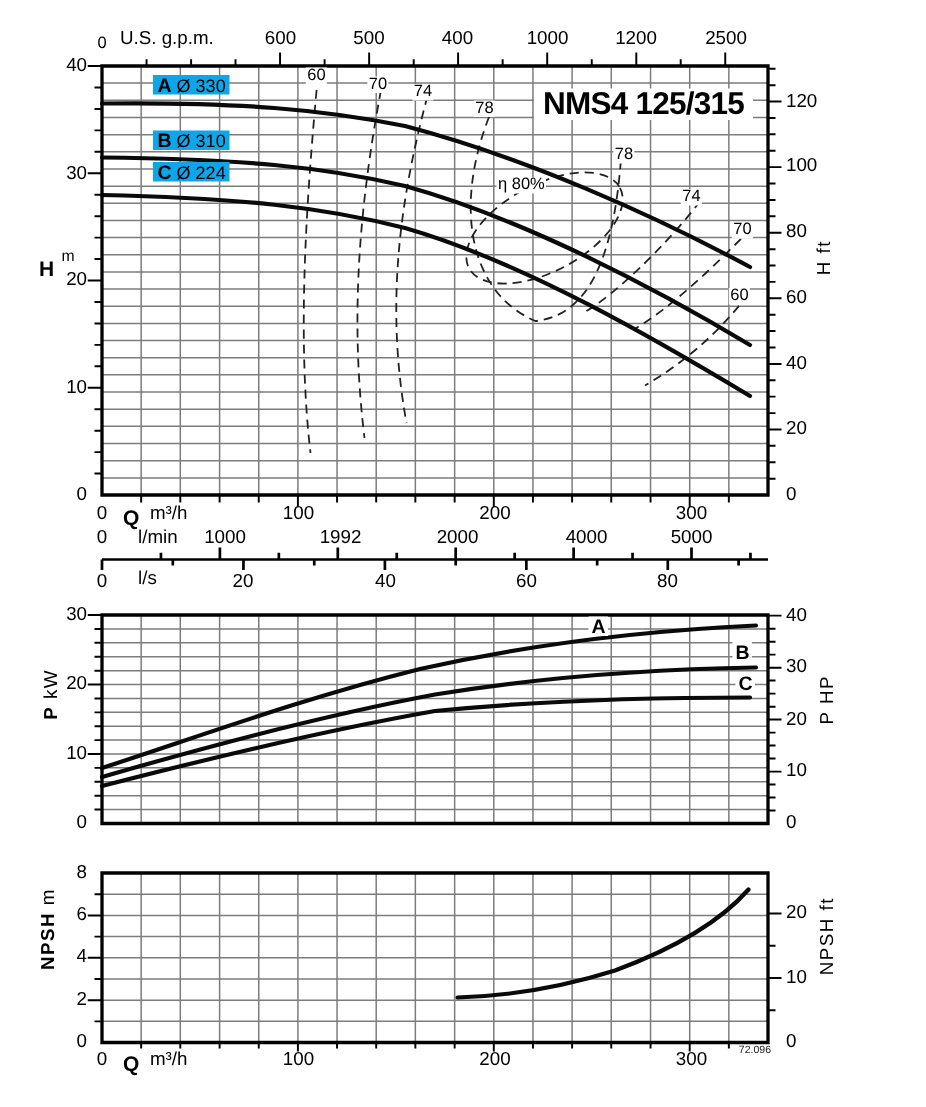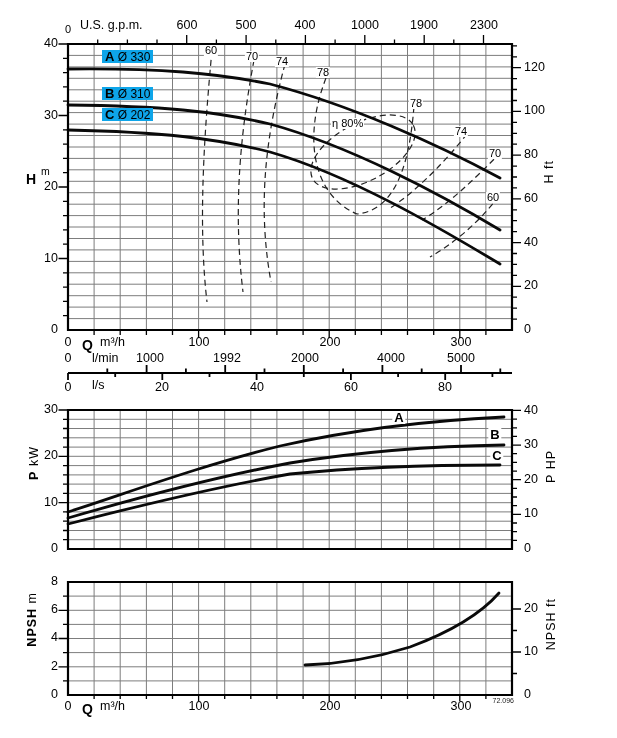--- a/index.html
+++ b/index.html
@@ -61,44 +61,45 @@
     <path d="M68 44 H512 V330 H68 Z M68 410 H512 V549 H68 Z M68 582 H512 V695 H68 Z" stroke="#000" stroke-width="2.2" fill="none"></path>
     <path id="ruler" d="M68 373H512M68 373V380M107.3 368.5V373M146.6 365V373M185.9 368.5V373M225.2 365V373M264.5 368.5V373M303.8 365V373M343.1 368.5V373M382.4 365V373M421.7 368.5V373M461.0 365V373M500.3 368.5V373M115.2 373V377M162.3 373V380M209.5 373V377M256.6 373V380M303.8 373V377M350.9 373V380M398.1 373V377M445.2 373V380M492.4 373V377" stroke="#000" stroke-width="1.8" fill="none"></path>
   </svg>
 
   <span class="t sm cx" style="left:68px;top:24px">0</span>
   <span class="t" style="left:80px;top:19px">U.S. g.p.m.</span>
   <span class="t cx" style="left:187px;top:19px">600</span>
   <span class="t cx" style="left:246px;top:19px">500</span>
   <span class="t cx" style="left:305px;top:19px">400</span>
   <span class="t cx" style="left:365px;top:19px">1000</span>
-  <span class="t cx" style="left:424px;top:19px">1900</span>
-  <span class="t cx" style="left:484px;top:19px">2300</span>
+  <span class="t cx" style="left:424px;top:19px">1200</span>
+  <span class="t cx" style="left:484px;top:19px">2500</span>
 
   <span class="t ra" style="left:28px;top:37px">40</span>
   <span class="t ra" style="left:28px;top:109px">30</span>
   <span class="t ra" style="left:28px;top:180px">20</span>
   <span class="t ra" style="left:28px;top:252px">10</span>
   <span class="t ra" style="left:28px;top:323px">0</span>
   <span class="t bold" style="left:26px;top:172px;font-size:14px">H</span>
   <span class="t" style="left:41px;top:166px;font-size:10.5px">m</span>
 
   <span class="t" style="left:524px;top:61px">120</span>
   <span class="t" style="left:524px;top:104px">100</span>
   <span class="t" style="left:524px;top:148px">80</span>
   <span class="t" style="left:524px;top:192px">60</span>
   <span class="t" style="left:524px;top:236px">40</span>
   <span class="t" style="left:524px;top:279px">20</span>
   <span class="t" style="left:524px;top:323px">0</span>
   <span class="t rot" style="left:543px;top:160px">H ft</span>
 
+  <span class="t title" style="left:356px;top:59px">NMS4 125/315</span>
 
   <span class="t clab" style="left:102px;top:50px"><b>A</b> <span>Ø 330</span></span>
   <span class="t clab" style="left:102px;top:87px"><b>B</b> <span>Ø 310</span></span>
-  <span class="t clab" style="left:102px;top:108px"><b>C</b> <span>Ø 202</span></span>
+  <span class="t clab" style="left:102px;top:108px"><b>C</b> <span>Ø 224</span></span>
 
   <span class="t eff cx" style="left:211px;top:45px">60</span>
   <span class="t eff cx" style="left:252px;top:51px">70</span>
   <span class="t eff cx" style="left:282px;top:56px">74</span>
   <span class="t eff cx" style="left:323px;top:67px">78</span>
   <span class="t eff cx" style="left:416px;top:98px">78</span>
   <span class="t eff cx" style="left:461px;top:126px">74</span>
   <span class="t eff cx" style="left:495px;top:148px">70</span>
   <span class="t eff cx" style="left:493px;top:192px">60</span>
   <span class="t eff" style="left:331px;top:118px">η 80%</span>

